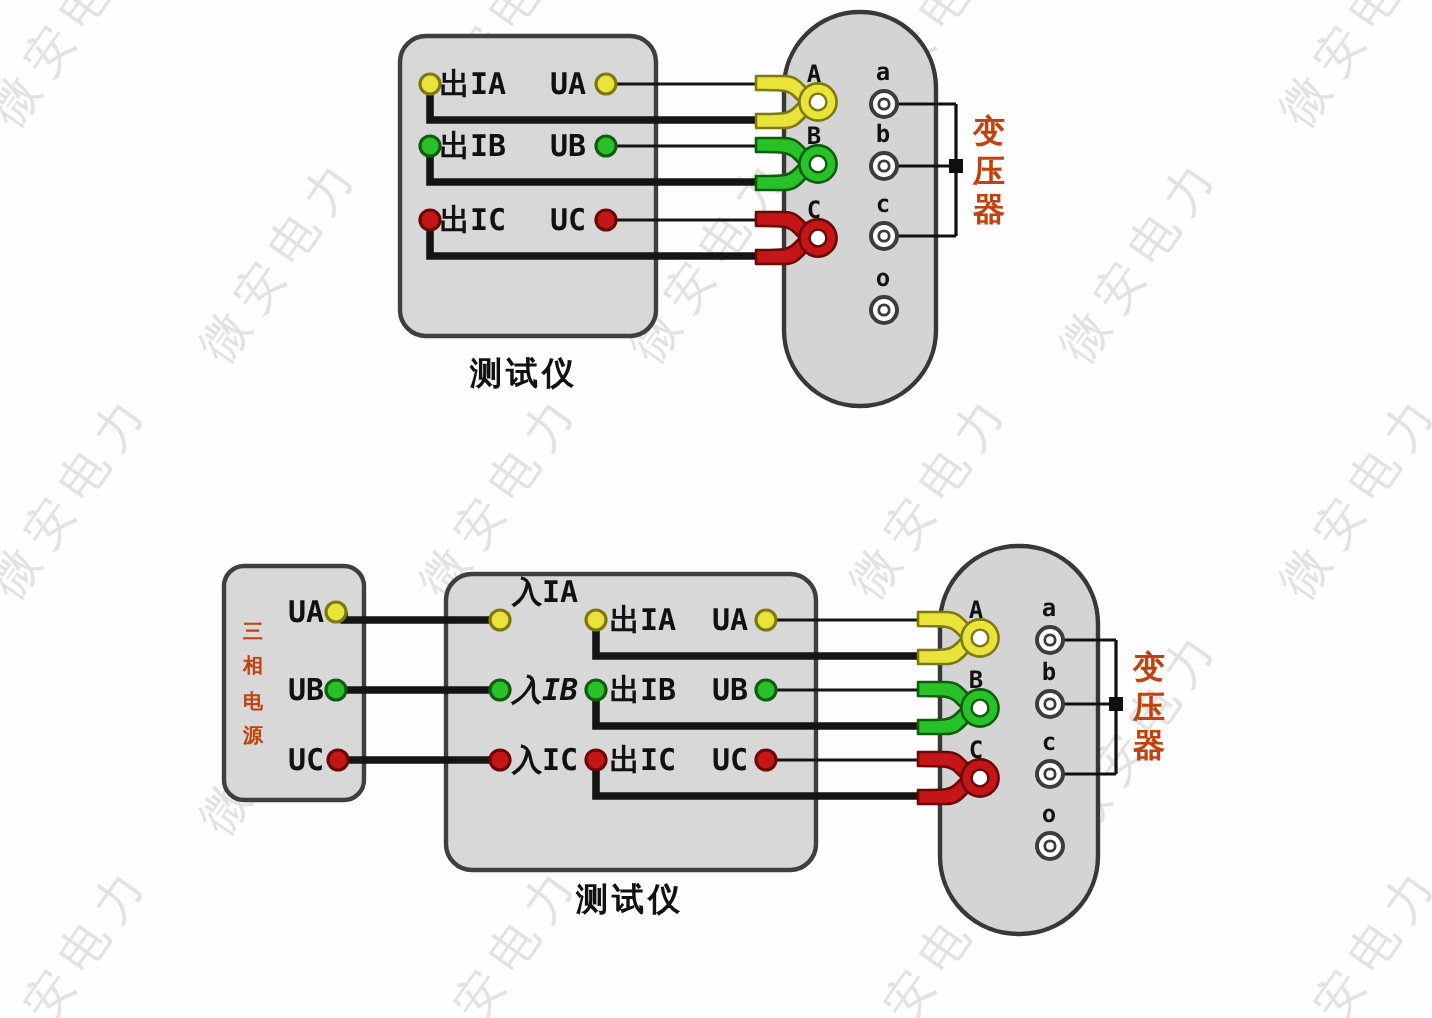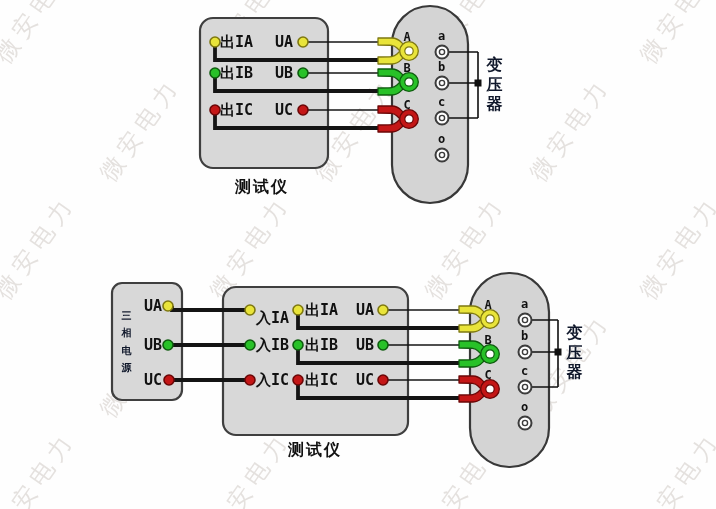--- a/index.html
+++ b/index.html
@@ -26,22 +26,22 @@
   #clampShape .part{fill:var(--pf);stroke:var(--ps);stroke-width:1.3;stroke-linejoin:round;}
   #clampShape .hole{fill:#fff;stroke:var(--ps);stroke-width:1.2;}
   #ringShape .ring-o{fill:#fff;stroke:#3c3c3c;stroke-width:2;}
   #ringShape .ring-i{fill:#fff;stroke:#3c3c3c;stroke-width:1.4;}
   
   #labels{position:absolute;inset:0;z-index:2;pointer-events:none;}
   .lbl{position:absolute;font-family:"DejaVu Sans Mono",monospace;font-weight:bold;
        font-size:15px;line-height:18px;color:#111;white-space:nowrap;}
   .sm{font-size:12px;line-height:16px;text-align:center;}
   .rt{text-align:right;}
-  .cjk-v{position:absolute;font-weight:bold;color:#0f172a;word-break:break-all;
-         text-align:center;font-family:Liberation Mono, monospace;}
+  .cjk-v{position:absolute;font-weight:bold;color:#c2410c;word-break:break-all;
+         text-align:center;font-family:Liberation Sans, sans-serif;}
   .box-label{position:absolute;font-weight:bold;font-size:16px;color:#111;
              text-align:center;letter-spacing:2px;font-family:"Liberation Sans",sans-serif;}
   .title{position:absolute;font-size:23px;color:var(--title-red,#f21c1c);text-align:center;
          letter-spacing:2px;font-family:"Liberation Serif",serif;}
 </style>
 </head>
 <body>
 
 <div id="stage">
 
@@ -190,24 +190,24 @@
     <div class="lbl sm" style="left:435px;top:59px;width:13px;">b</div>
     <div class="lbl sm" style="left:435px;top:94px;width:13px;">c</div>
     <div class="lbl sm" style="left:435px;top:131px;width:13px;">o</div>
     <div class="cjk-v" style="left:486px;top:57px;width:17px;font-size:16px;line-height:19.5px;">变压器</div>
 
     <div class="cjk-v" style="left:119px;top:308px;width:15px;font-size:10px;line-height:17.3px;">三相电源</div>
     <div class="lbl rt" style="left:136px;top:297px;width:26px;">UA</div>
     <div class="lbl rt" style="left:136px;top:336px;width:26px;">UB</div>
     <div class="lbl rt" style="left:136px;top:371px;width:26px;">UC</div>
 
-    <div class="lbl" style="left:256px;top:309px;">入IA</div>
+    <div class="lbl" style="left:256px;top:287px;">入IA</div>
     <div class="lbl" style="left:305px;top:301px;">出IA</div>
     <div class="lbl" style="left:356px;top:301px;">UA</div>
-    <div class="lbl" style="left:256px;top:336px;">入IB</div>
+    <div class="lbl" style="left:256px;top:336px;font-style:italic;">入IB</div>
     <div class="lbl" style="left:305px;top:336px;">出IB</div>
     <div class="lbl" style="left:356px;top:336px;">UB</div>
     <div class="lbl" style="left:256px;top:371px;text-align:right;">入IC</div>
     <div class="lbl" style="left:305px;top:371px;">出IC</div>
     <div class="lbl" style="left:356px;top:371px;">UC</div>
     <div class="box-label" style="left:275px;top:440px;width:80px;">测试仪</div>
 
     <div class="lbl sm" style="left:480px;top:297px;width:16px;">A</div>
     <div class="lbl sm" style="left:480px;top:332px;width:16px;">B</div>
     <div class="lbl sm" style="left:480px;top:367px;width:16px;">C</div>

